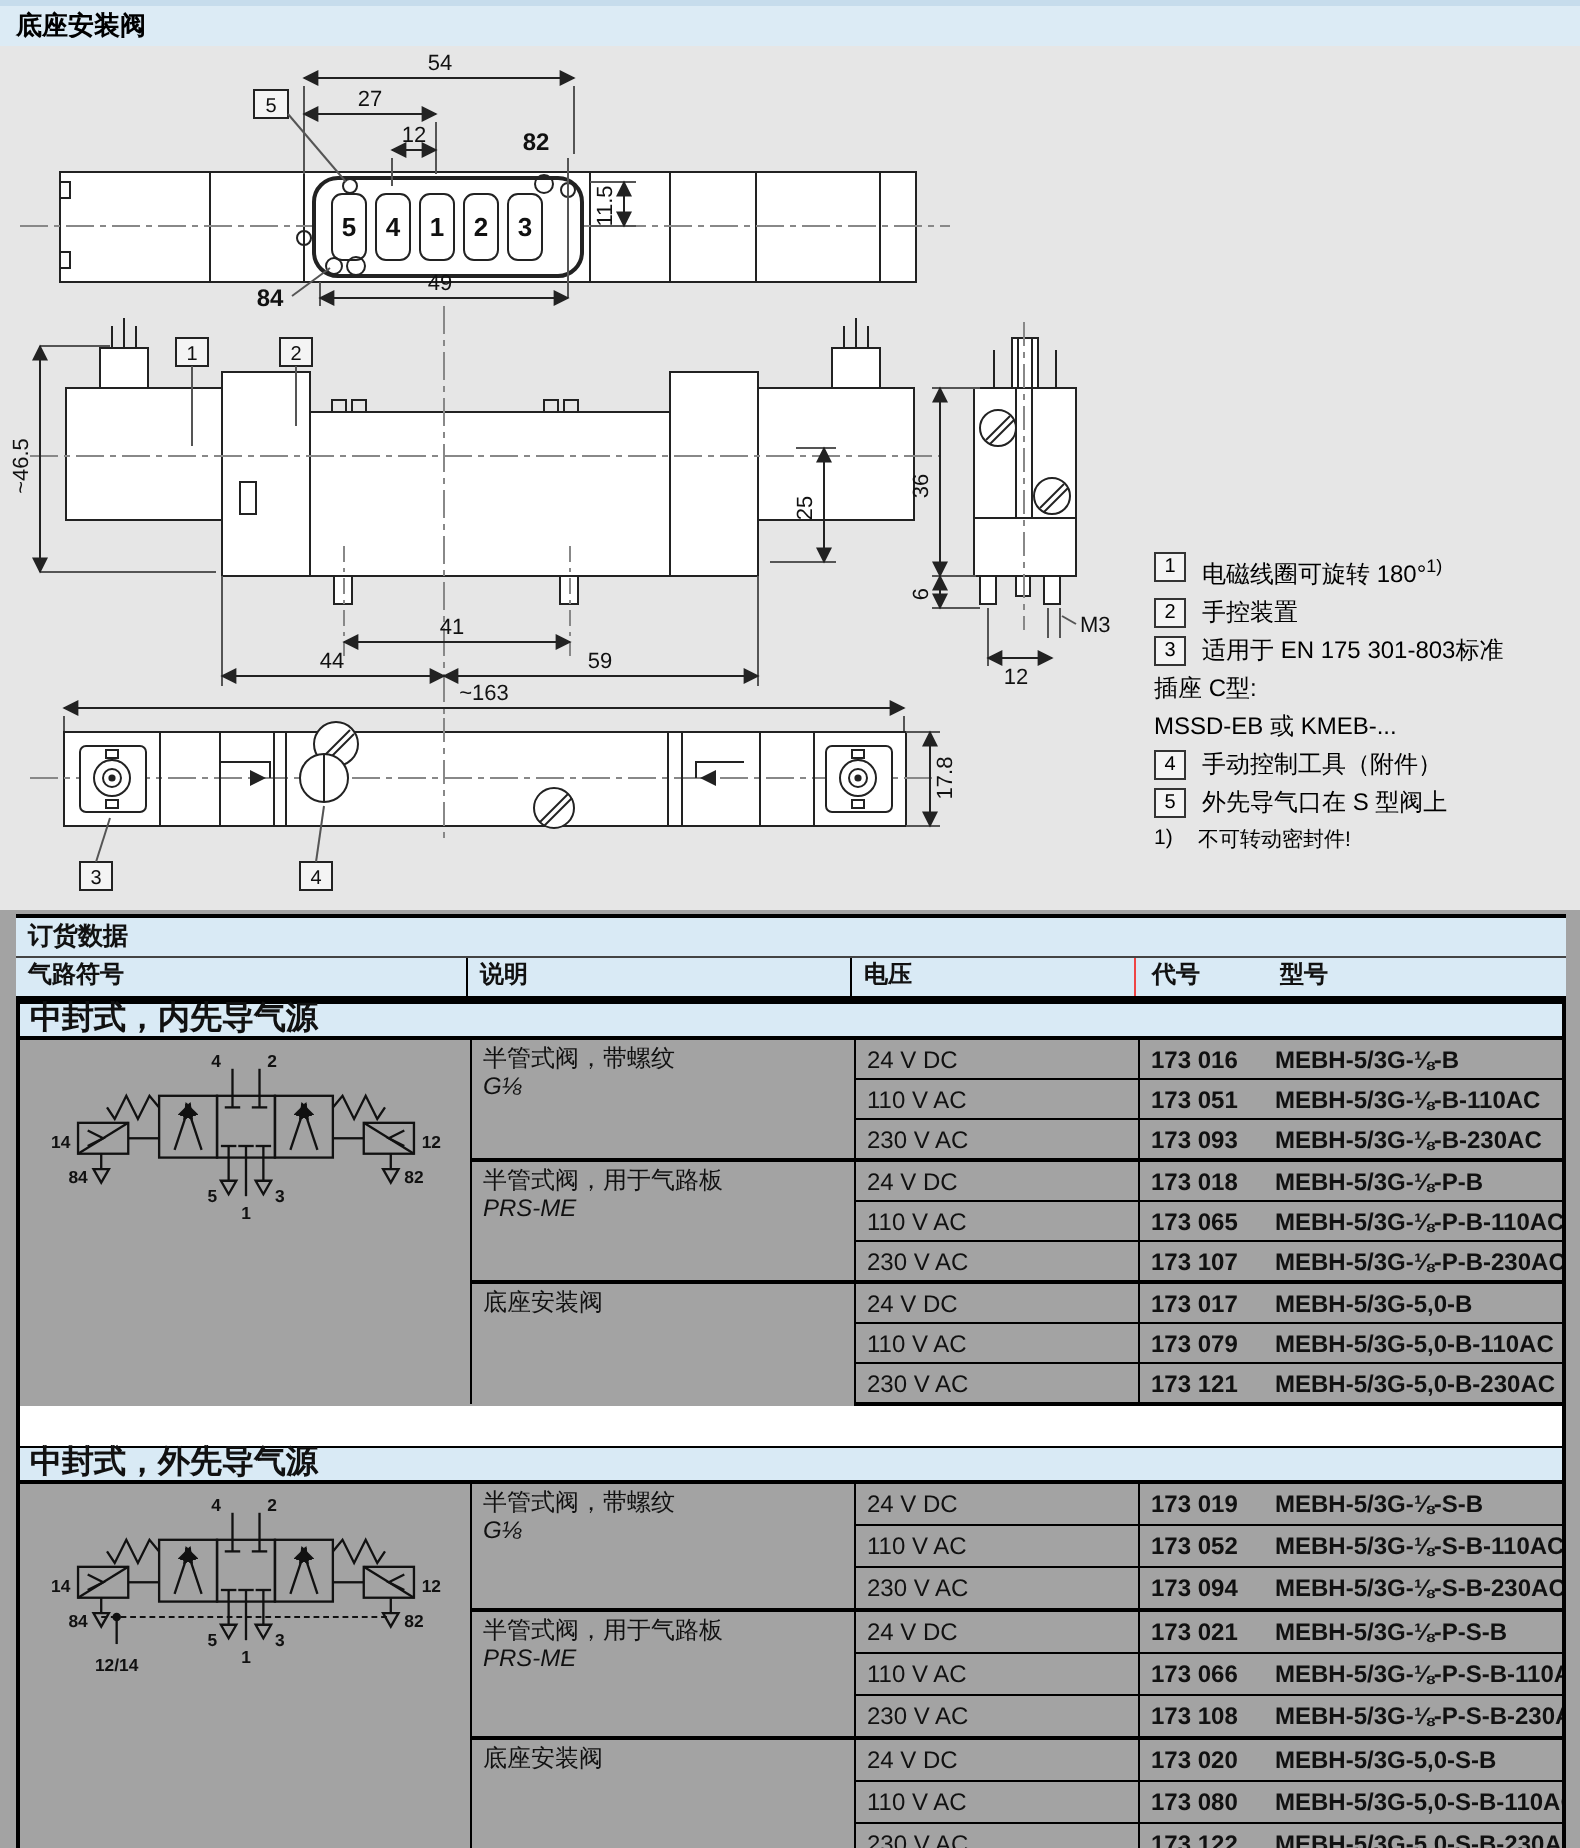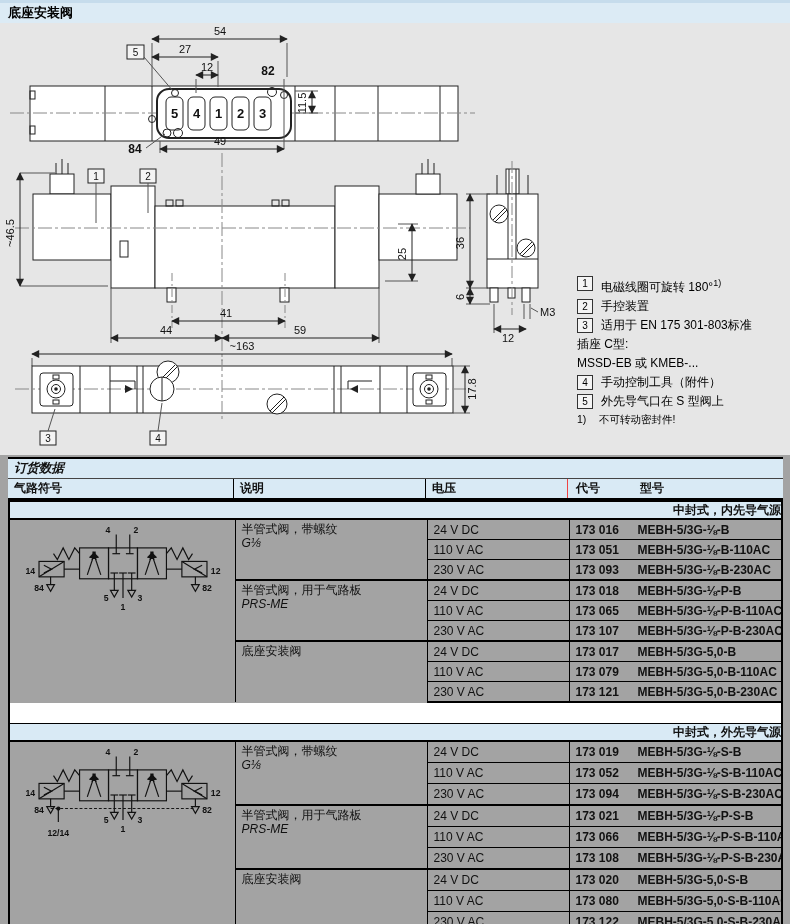--- a/index.html
+++ b/index.html
@@ -22,33 +22,33 @@
           font-size:10px;line-height:13px;text-align:center;margin-right:8px;margin-top:1px;}
   .lg-text{line-height:16px;text-align:right;}
   .lg-sub{line-height:16px;margin-bottom:3px;}
   .lg-fn{display:flex;font-size:10.5px;margin-top:4px;}
   .lg-fn .fn-num{flex:0 0 14px;margin-right:8px;}
   sup{font-size:9px;}
 
   
   .orders{padding:2px 7px 0 8px;}
   .t-title{border-top:2px solid #000;background:#d9eaf5;height:19px;line-height:19px;
-           font-weight:bold;font-size:12.5px;padding-left:6px;font-style:italic;}
+           font-weight:bold;font-size:12.5px;padding-left:6px;}
   .t-head{display:flex;background:#d9eaf5;border-top:1px solid #444;border-bottom:3px solid #000;
           height:19px;line-height:19px;font-weight:bold;font-size:12px;}
-  .th-c{padding-left:6px;box-sizing:border-box;}
+  .th-c{padding-left:6px;box-sizing:border-box;font-family:Liberation Mono, monospace;}
   .th-sym{width:225px;}
   .th-desc{width:192px;border-left:1px solid #000;}
   .th-volt{width:142px;border-left:1px solid #000;}
   .th-ct{flex:1;border-left:1px solid #ef4444;display:flex;}
   .th-code{display:inline-block;width:64px;padding-left:2px;}
 
   .t-frame{border-left:2px solid #000;border-right:2px solid #000;border-bottom:5px solid #000;}
   .t-band{background:#d9eaf5;border-top:1px solid #000;border-bottom:2px solid #000;
-          height:16px;line-height:16px;font-weight:bold;font-size:12px;padding-left:5px;text-align:right;}
+          height:16px;line-height:16px;font-weight:bold;font-size:16px;padding-left:5px;}
   .t-gap{height:20px;background:#fff;}
 
   table.t-grid{border-collapse:collapse;table-layout:fixed;width:100%;font-size:12px;}
   .t-grid td{border-top:1px solid #000;padding:0 0 0 6px;vertical-align:middle;
              height:19px;line-height:14px;overflow:hidden;white-space:nowrap;}
   .t-grid2 td{height:20px;}
   .t-grid tr.first td{border-top:none;}
   .t-grid tr.g-start td{border-top:2px solid #000;}
   .t-grid tr.first.g-start td{border-top:none;}
   td.sym-cell{vertical-align:top;padding:4px 0 0 2px;border-top:none !important;}

